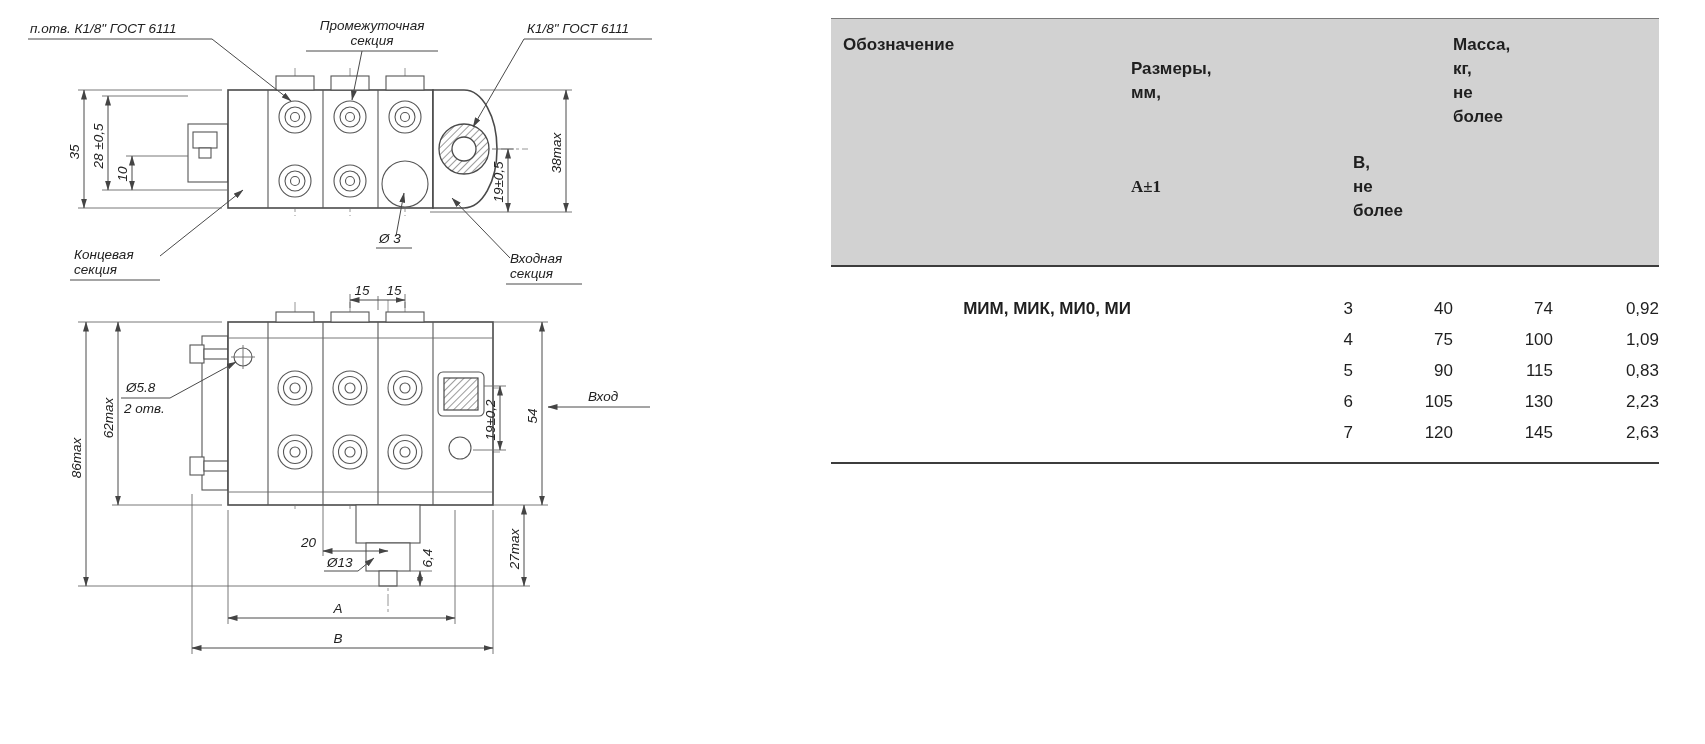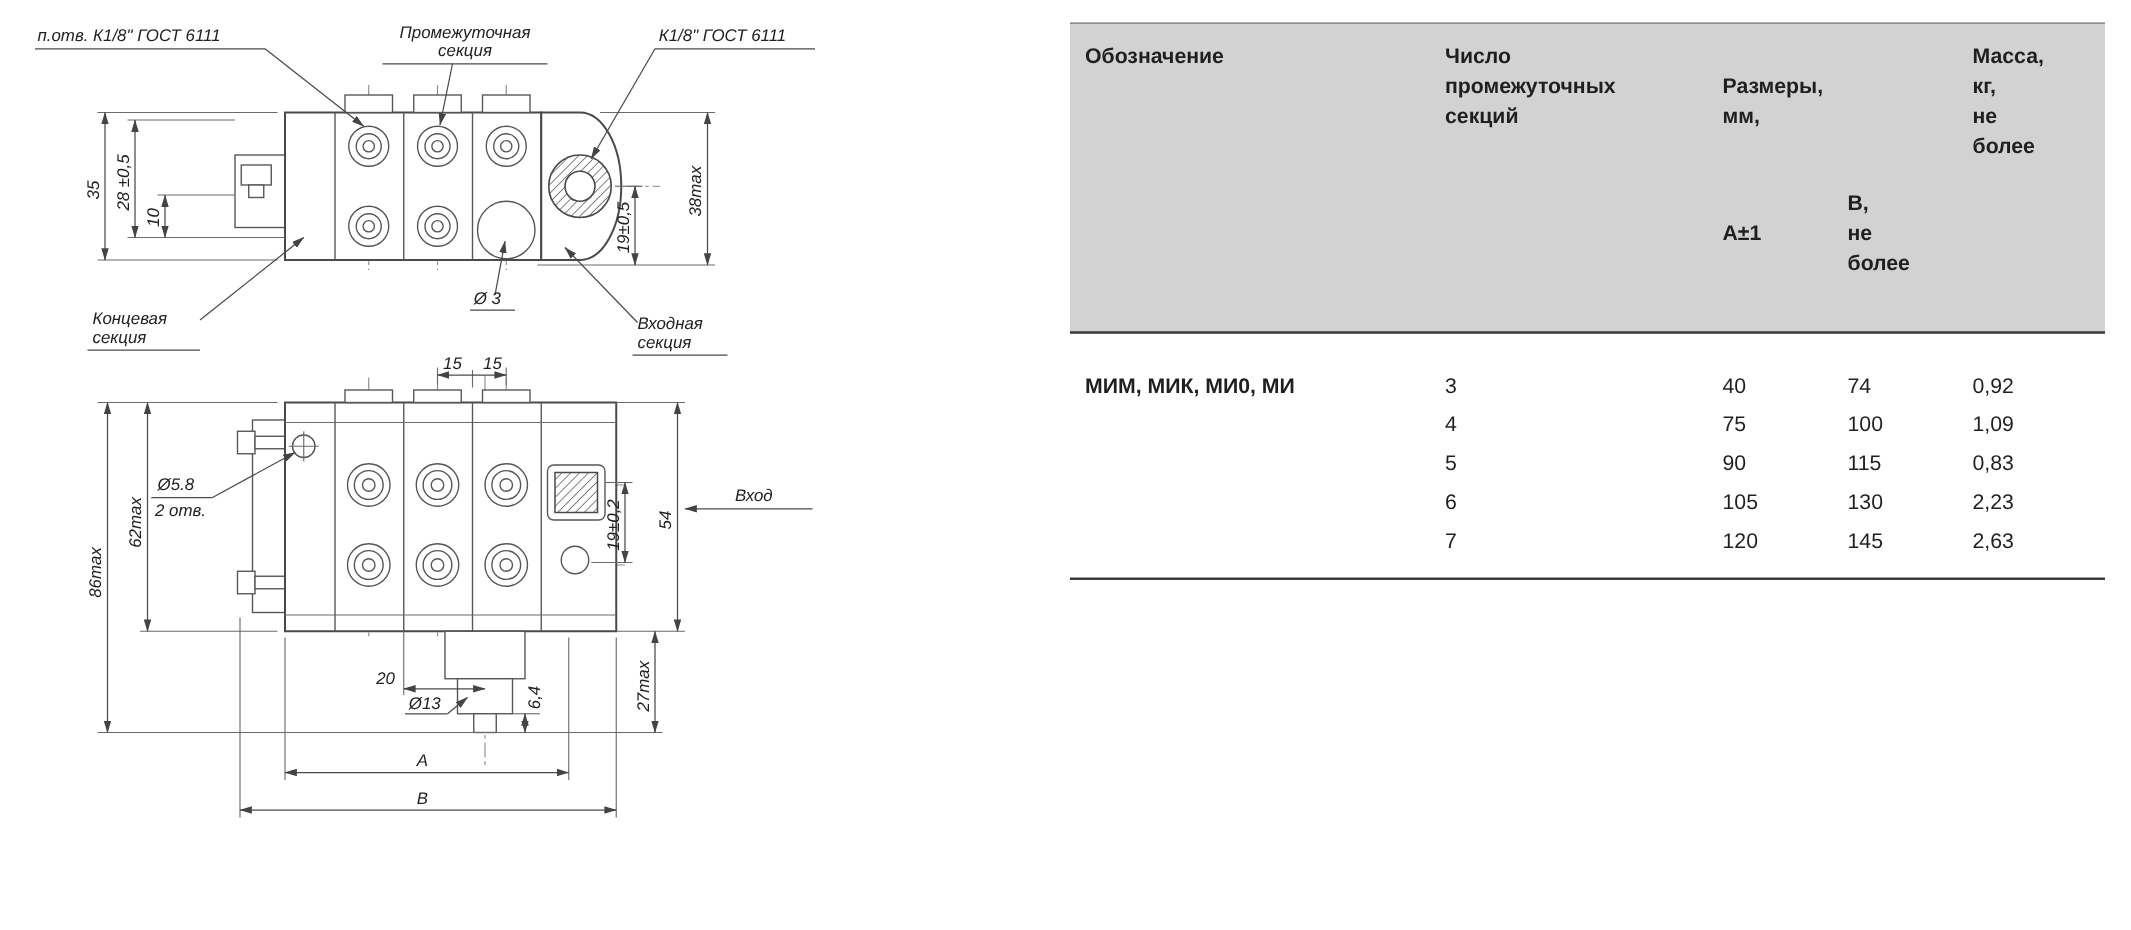--- a/index.html
+++ b/index.html
@@ -10,29 +10,29 @@
   .drawing { position:absolute; left:0; top:0; }
   svg text { font:italic 13.5px "Liberation Sans",sans-serif; fill:#222; }
   .s-body { fill:#fff; stroke:var(--drawing-stroke,#4a4a4a); stroke-width:1.6; }
   .s-thin { fill:#fff; stroke:#565656; stroke-width:1.1; }
   .s-thin2 { fill:none; stroke:#565656; stroke-width:1.1; }
   .s-dim  { stroke:#4a4a4a; stroke-width:1; fill:none; }
   .s-ext  { stroke:#6a6a6a; stroke-width:0.9; fill:none; }
   .s-cl   { stroke:#8a8a8a; stroke-width:0.9; stroke-dasharray:12 3 3 3; fill:none; }
 
   
-  .spec-table { position:absolute; left:856px; top:18px; width:828px; color:var(--text,#1f1f1f); }
+  .spec-table { position:absolute; left:831px; top:18px; width:828px; color:var(--text,#1f1f1f); }
   .thead { display:grid; grid-template-columns:288px 222px 100px 100px 1fr;
            background:var(--table-header-bg,#d2d2d2);
            padding:14px 0 18px 12px; min-height:232px;
            border-top:1px solid #7a7a7a; border-bottom:2px solid var(--table-line,#3c3c3c); }
   .th { font-weight:bold; font-size:17px; line-height:24px; white-space:pre-line; }
-  .sub-a { margin-top:46px; }
+  .sub-a { margin-top:46px;font-family:Liberation Serif, serif; }
   .sub-b { margin-top:94px; }
-  .tbody { padding:26px 0 14px 12px; border-bottom:2px solid var(--table-line,#3c3c3c); }
+  .tbody { padding:26px 0 14px 12px; border-bottom:2px solid var(--table-line,#3c3c3c);text-align:right; }
   .tr { display:grid; grid-template-columns:288px 222px 100px 100px 1fr;
         font-size:17px; line-height:31px; }
   .td.designation { font-weight:bold; }
 </style>
 </head>
 <body>
 
 <div class="page">
 
   <div class="drawing">
@@ -318,23 +318,20 @@
           <line class="s-dim" x1="192" y1="648" x2="493" y2="648" marker-start="url(#arr)" marker-end="url(#arr)"></line>
           <text x="338" y="643" text-anchor="middle">B</text>
         </g>
       </g>
     </svg>
   </div>
 
   <div class="spec-table">
     <div class="thead">
       <div class="th">Обозначение</div>
-      <div class="th">Число
-промежуточных
-секций</div>
       <div class="th">
         <div>Размеры,
 мм,</div>
         <div class="sub-a">A±1</div>
       </div>
       <div class="th">
         <div class="sub-b">В,
 не
 более</div>
       </div>

